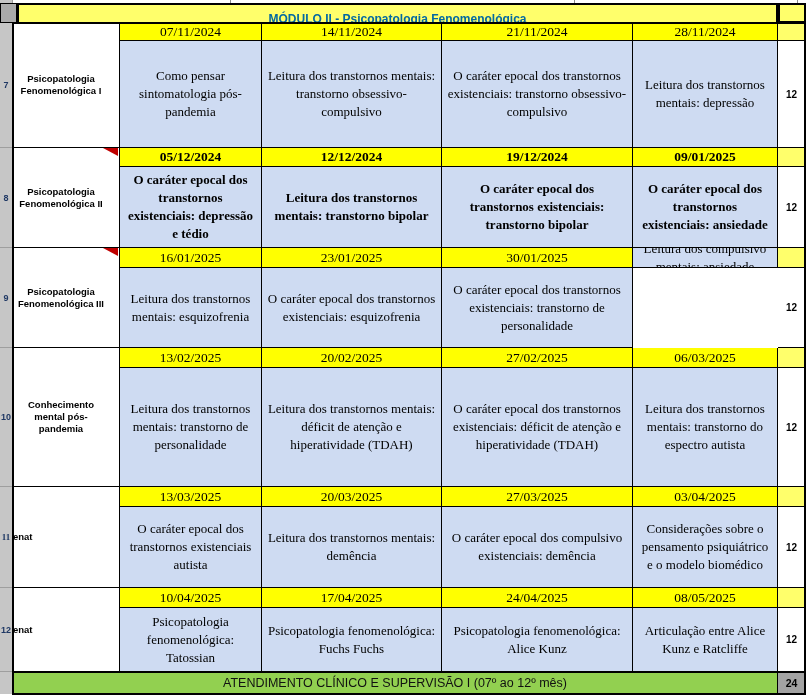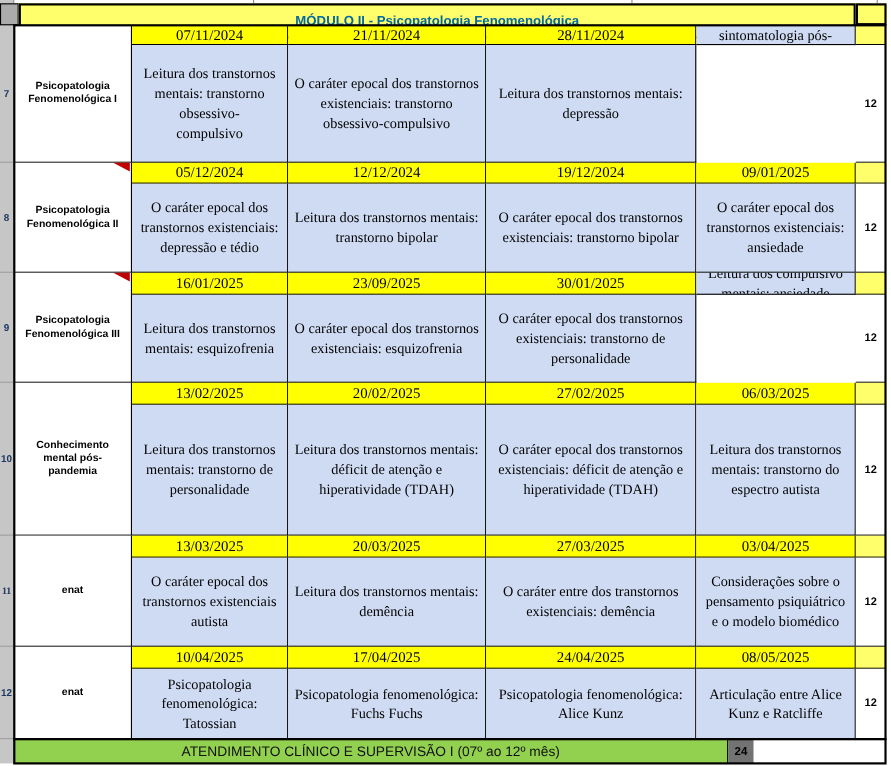--- a/index.html
+++ b/index.html
@@ -17,47 +17,47 @@
               border:2px solid #000;box-sizing:border-box;display:flex;align-items:center;justify-content:center;
               font-size:12px;font-weight:bold;color:#0369a1;}
   #title-stub{position:absolute;left:778px;top:3px;width:28px;height:20px;background:#ffff6b;
               border:2px solid #000;box-sizing:border-box;}
   
   .topnub{position:absolute;top:0;width:1px;height:3px;background:#8a8a8a;}
   
   #bands{position:absolute;left:13px;top:23px;width:792px;display:flex;flex-direction:column;}
   .band{display:flex;}
   .module-cell{width:107px;box-sizing:border-box;background:#ffffff;border-right:1px solid #000;border-bottom:1px solid #000;
-               display:flex;align-items:center;justify-content:center;position:relative;text-align:center;}
+               display:flex;align-items:center;position:relative;text-align:center;}
   .module-cell span{font-size:9.5px;font-weight:bold;line-height:12px;max-width:96px;color:#000;}
   .band-grid{display:grid;grid-template-columns:142px 180px 191px 145px;}
   .date-cell{box-sizing:border-box;background:#ffff00;border-right:1px solid #000;border-bottom:1px solid #000;
              display:flex;align-items:center;justify-content:center;
              font-family:"Liberation Serif",serif;font-size:13.5px;color:#000;}
   .topic-cell{box-sizing:border-box;background:#cedbf2;border-right:1px solid #000;border-bottom:1px solid #000;
               display:flex;align-items:center;justify-content:center;text-align:center;overflow:hidden;padding:0 5px;}
   .topic-cell span{font-family:"Liberation Serif",serif;font-size:13px;line-height:18px;color:#000;white-space:pre-wrap;}
   .hours-col{width:27px;display:flex;flex-direction:column;}
   .hours-stub{box-sizing:border-box;background:#ffff6b;border-bottom:1px solid #000;}
   .hours-cell{box-sizing:border-box;background:#ffffff;border-bottom:1px solid #000;
               display:flex;align-items:center;justify-content:center;font-size:10px;font-weight:bold;color:#000;}
   
   .b0 .band-grid{grid-template-rows:18px 107px;} .b0 .hours-stub{height:18px;} .b0 .hours-cell{height:107px;}
-  .b1 .band-grid{grid-template-rows:19px 81px;}  .b1 .hours-stub{height:19px;} .b1 .hours-cell{height:81px;}
+  .b1 .band-grid{grid-template-rows:19px 81px;font-weight:bold;}  .b1 .hours-stub{height:19px;} .b1 .hours-cell{height:81px;}
   .b2 .band-grid{grid-template-rows:20px 80px;}  .b2 .hours-stub{height:20px;} .b2 .hours-cell{height:80px;}
   .b3 .band-grid{grid-template-rows:20px 119px;} .b3 .hours-stub{height:20px;} .b3 .hours-cell{height:119px;}
   .b4 .band-grid{grid-template-rows:20px 81px;}  .b4 .hours-stub{height:20px;} .b4 .hours-cell{height:81px;}
   .b5 .band-grid{grid-template-rows:20px 64px;}  .b5 .hours-stub{height:20px;} .b5 .hours-cell{height:64px;}
   .note-tri{position:absolute;top:0;right:1px;width:0;height:0;
             border-top:8px solid #c00000;border-left:15px solid transparent;}
   
-  #footer{position:absolute;left:13px;top:672px;width:672px;height:22px;display:flex;}
+  #footer{position:absolute;left:13px;top:672px;width:792px;height:22px;display:flex;}
   #footer-label{box-sizing:border-box;width:765px;background:#92d050;border-right:1px solid #000;
                 display:flex;align-items:center;justify-content:center;font-size:12.5px;color:#111;}
-  #footer-hours{box-sizing:border-box;width:27px;background:#737373;display:flex;align-items:center;justify-content:center;
+  #footer-hours{box-sizing:border-box;width:27px;background:#a3a3a3;display:flex;align-items:center;justify-content:center;
                 font-size:10.5px;font-weight:bold;color:#000;}
   
   #outline{position:absolute;left:12px;top:22px;width:794px;height:673px;border:2px solid #000;
            box-sizing:border-box;pointer-events:none;}
   #footer-topline{position:absolute;left:12px;top:671px;width:794px;height:2px;background:#000;pointer-events:none;}
 </style>
 </head>
 <body>
 
 <div id="sheet">
@@ -82,20 +82,21 @@
   <div id="title-stub"></div>
 
   <div id="bands">
 
     <div class="band b0">
       <div class="module-cell">
         <span>Psicopatologia Fenomenológica I</span>
       </div>
       <div class="band-grid">
         <div class="date-cell">07/11/2024</div>
+        <div class="date-cell">14/11/2024</div>
         <div class="date-cell">21/11/2024</div>
         <div class="date-cell">28/11/2024</div>
         <div class="topic-cell">
             <span>Como pensar sintomatologia pós-pandemia</span>
           </div>
         <div class="topic-cell">
             <span>Leitura dos transtornos mentais: transtorno obsessivo-         compulsivo</span>
           </div>
         <div class="topic-cell">
             <span>O caráter epocal dos transtornos existenciais: transtorno obsessivo-compulsivo</span>
@@ -139,21 +140,21 @@
       </div>
     </div>
 
     <div class="band b2">
       <div class="module-cell">
         <span>Psicopatologia Fenomenológica III</span>
         <i class="note-tri"></i>
       </div>
       <div class="band-grid">
         <div class="date-cell">16/01/2025</div>
-        <div class="date-cell">23/09/2025</div>
+        <div class="date-cell">23/01/2025</div>
         <div class="date-cell">30/01/2025</div>
         <div class="topic-cell">
             <span>Leitura dos compulsivo mentais: ansiedade</span>
           </div>
         <div class="topic-cell">
             <span>Leitura dos transtornos mentais: esquizofrenia</span>
           </div>
         <div class="topic-cell">
             <span>O caráter epocal dos transtornos existenciais: esquizofrenia</span>
           </div>
@@ -204,21 +205,21 @@
         <div class="date-cell">20/03/2025</div>
         <div class="date-cell">27/03/2025</div>
         <div class="date-cell">03/04/2025</div>
         <div class="topic-cell">
             <span>O caráter epocal dos transtornos existenciais autista</span>
           </div>
         <div class="topic-cell">
             <span>Leitura dos transtornos mentais: demência</span>
           </div>
         <div class="topic-cell">
-            <span>O caráter entre dos transtornos existenciais: demência</span>
+            <span>O caráter epocal dos compulsivo existenciais: demência</span>
           </div>
         <div class="topic-cell">
             <span>Considerações sobre o pensamento psiquiátrico e o modelo biomédico</span>
           </div>
       </div>
       <div class="hours-col">
         <div class="hours-stub"></div>
         <div class="hours-cell">12</div>
       </div>
     </div>

